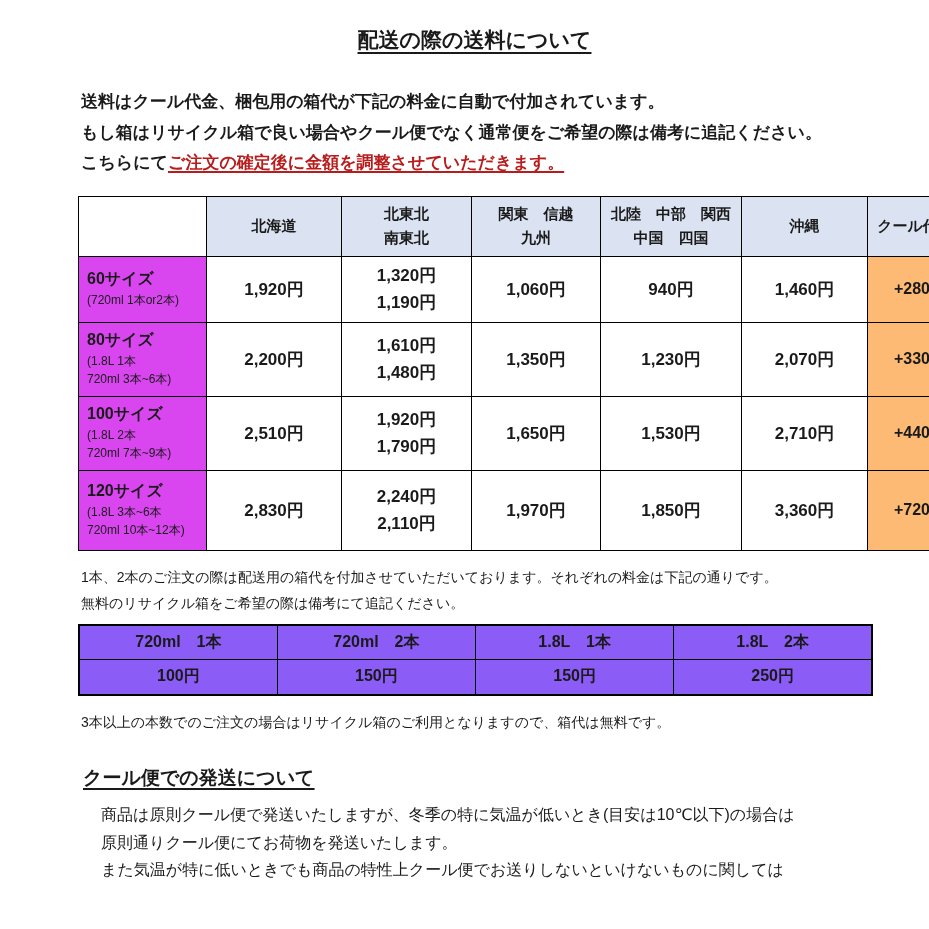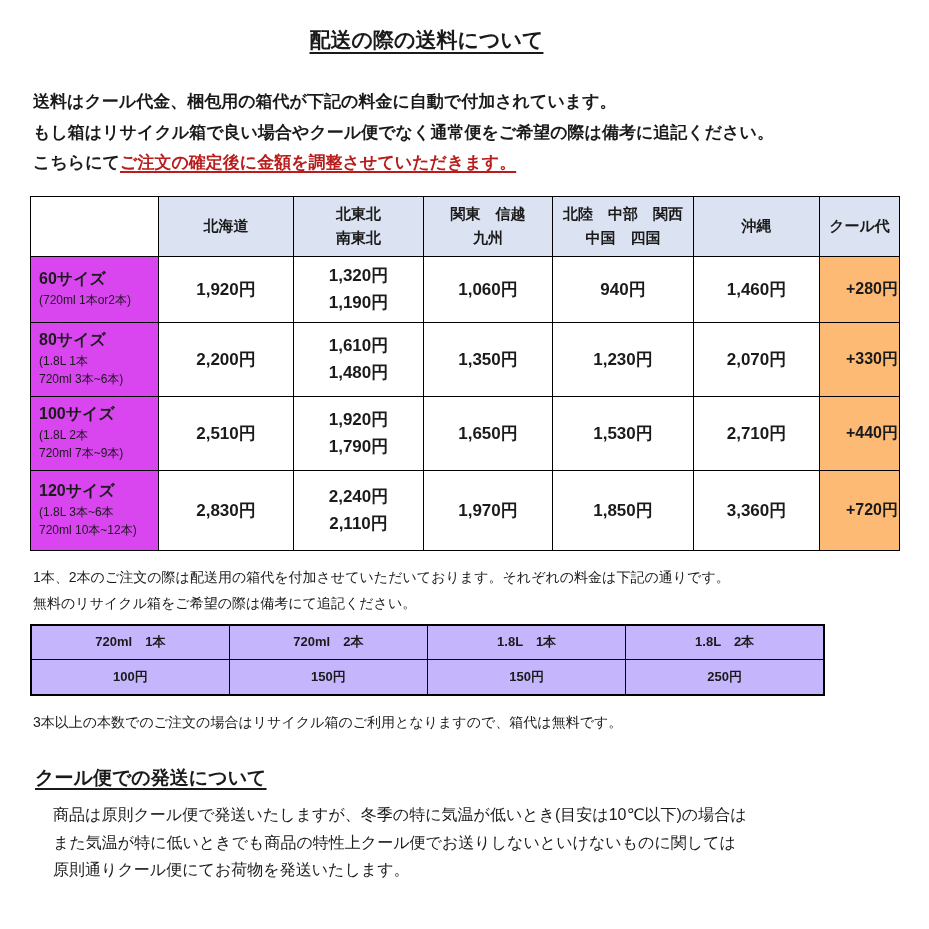--- a/index.html
+++ b/index.html
@@ -5,21 +5,21 @@
   html, body {
     margin: 0;
     padding: 0;
     background: #ffffff;
     width: 929px;
     height: 929px;
     overflow: hidden;
     font-family: "Liberation Sans", "DejaVu Sans", sans-serif;
     color: #1a1a1a;
   }
-  .page { width: 853px; }
+  .page { width: 853px; margin-left: 48px; }
 
   .title {
     margin: 26px 0 0 0;
     text-align: center;
     font-size: 21px;
     font-weight: bold;
     text-decoration: underline;
     text-decoration-thickness: 2px;
     text-underline-offset: 5px;
   }
@@ -93,25 +93,25 @@
     line-height: 1.85;
   }
 
   .boxes {
     margin: 7px 0 0 30px;
     width: 795px;
     border: 2px solid #000;
   }
   .boxes tr { height: 35px; }
   .boxes td {
-    font-size: 13px;
-    font-weight: bold;
-    text-align: center;
-    vertical-align: middle;
-    background: #c4b5fd;
+    font-size: 16px;
+    font-weight: bold;
+    text-align: center;
+    vertical-align: middle;
+    background: #8b5cf6;
   }
 
   .cool-section { margin: 30px 20px 0 35px; }
   .cool-heading {
     margin: 0;
     font-size: 19px;
     font-weight: bold;
     text-decoration: underline;
     text-decoration-thickness: 2px;
     text-underline-offset: 4px;
@@ -237,18 +237,18 @@
     </tr>
   </tbody>
     </table>
 
   <div class="note">3本以上の本数でのご注文の場合はリサイクル箱のご利用となりますので、箱代は無料です。</div>
 
   <div class="cool-section">
     <h2 class="cool-heading">クール便での発送について</h2>
     <div class="cool-body">
       <div>商品は原則クール便で発送いたしますが、冬季の特に気温が低いとき(目安は10℃以下)の場合は</div>
+      <div>原則通りクール便にてお荷物を発送いたします。</div>
       <div>また気温が特に低いときでも商品の特性上クール便でお送りしないといけないものに関しては</div>
-      <div>原則通りクール便にてお荷物を発送いたします。</div>
     </div>
   </div>
 
 </div>
 
 </body></html>

